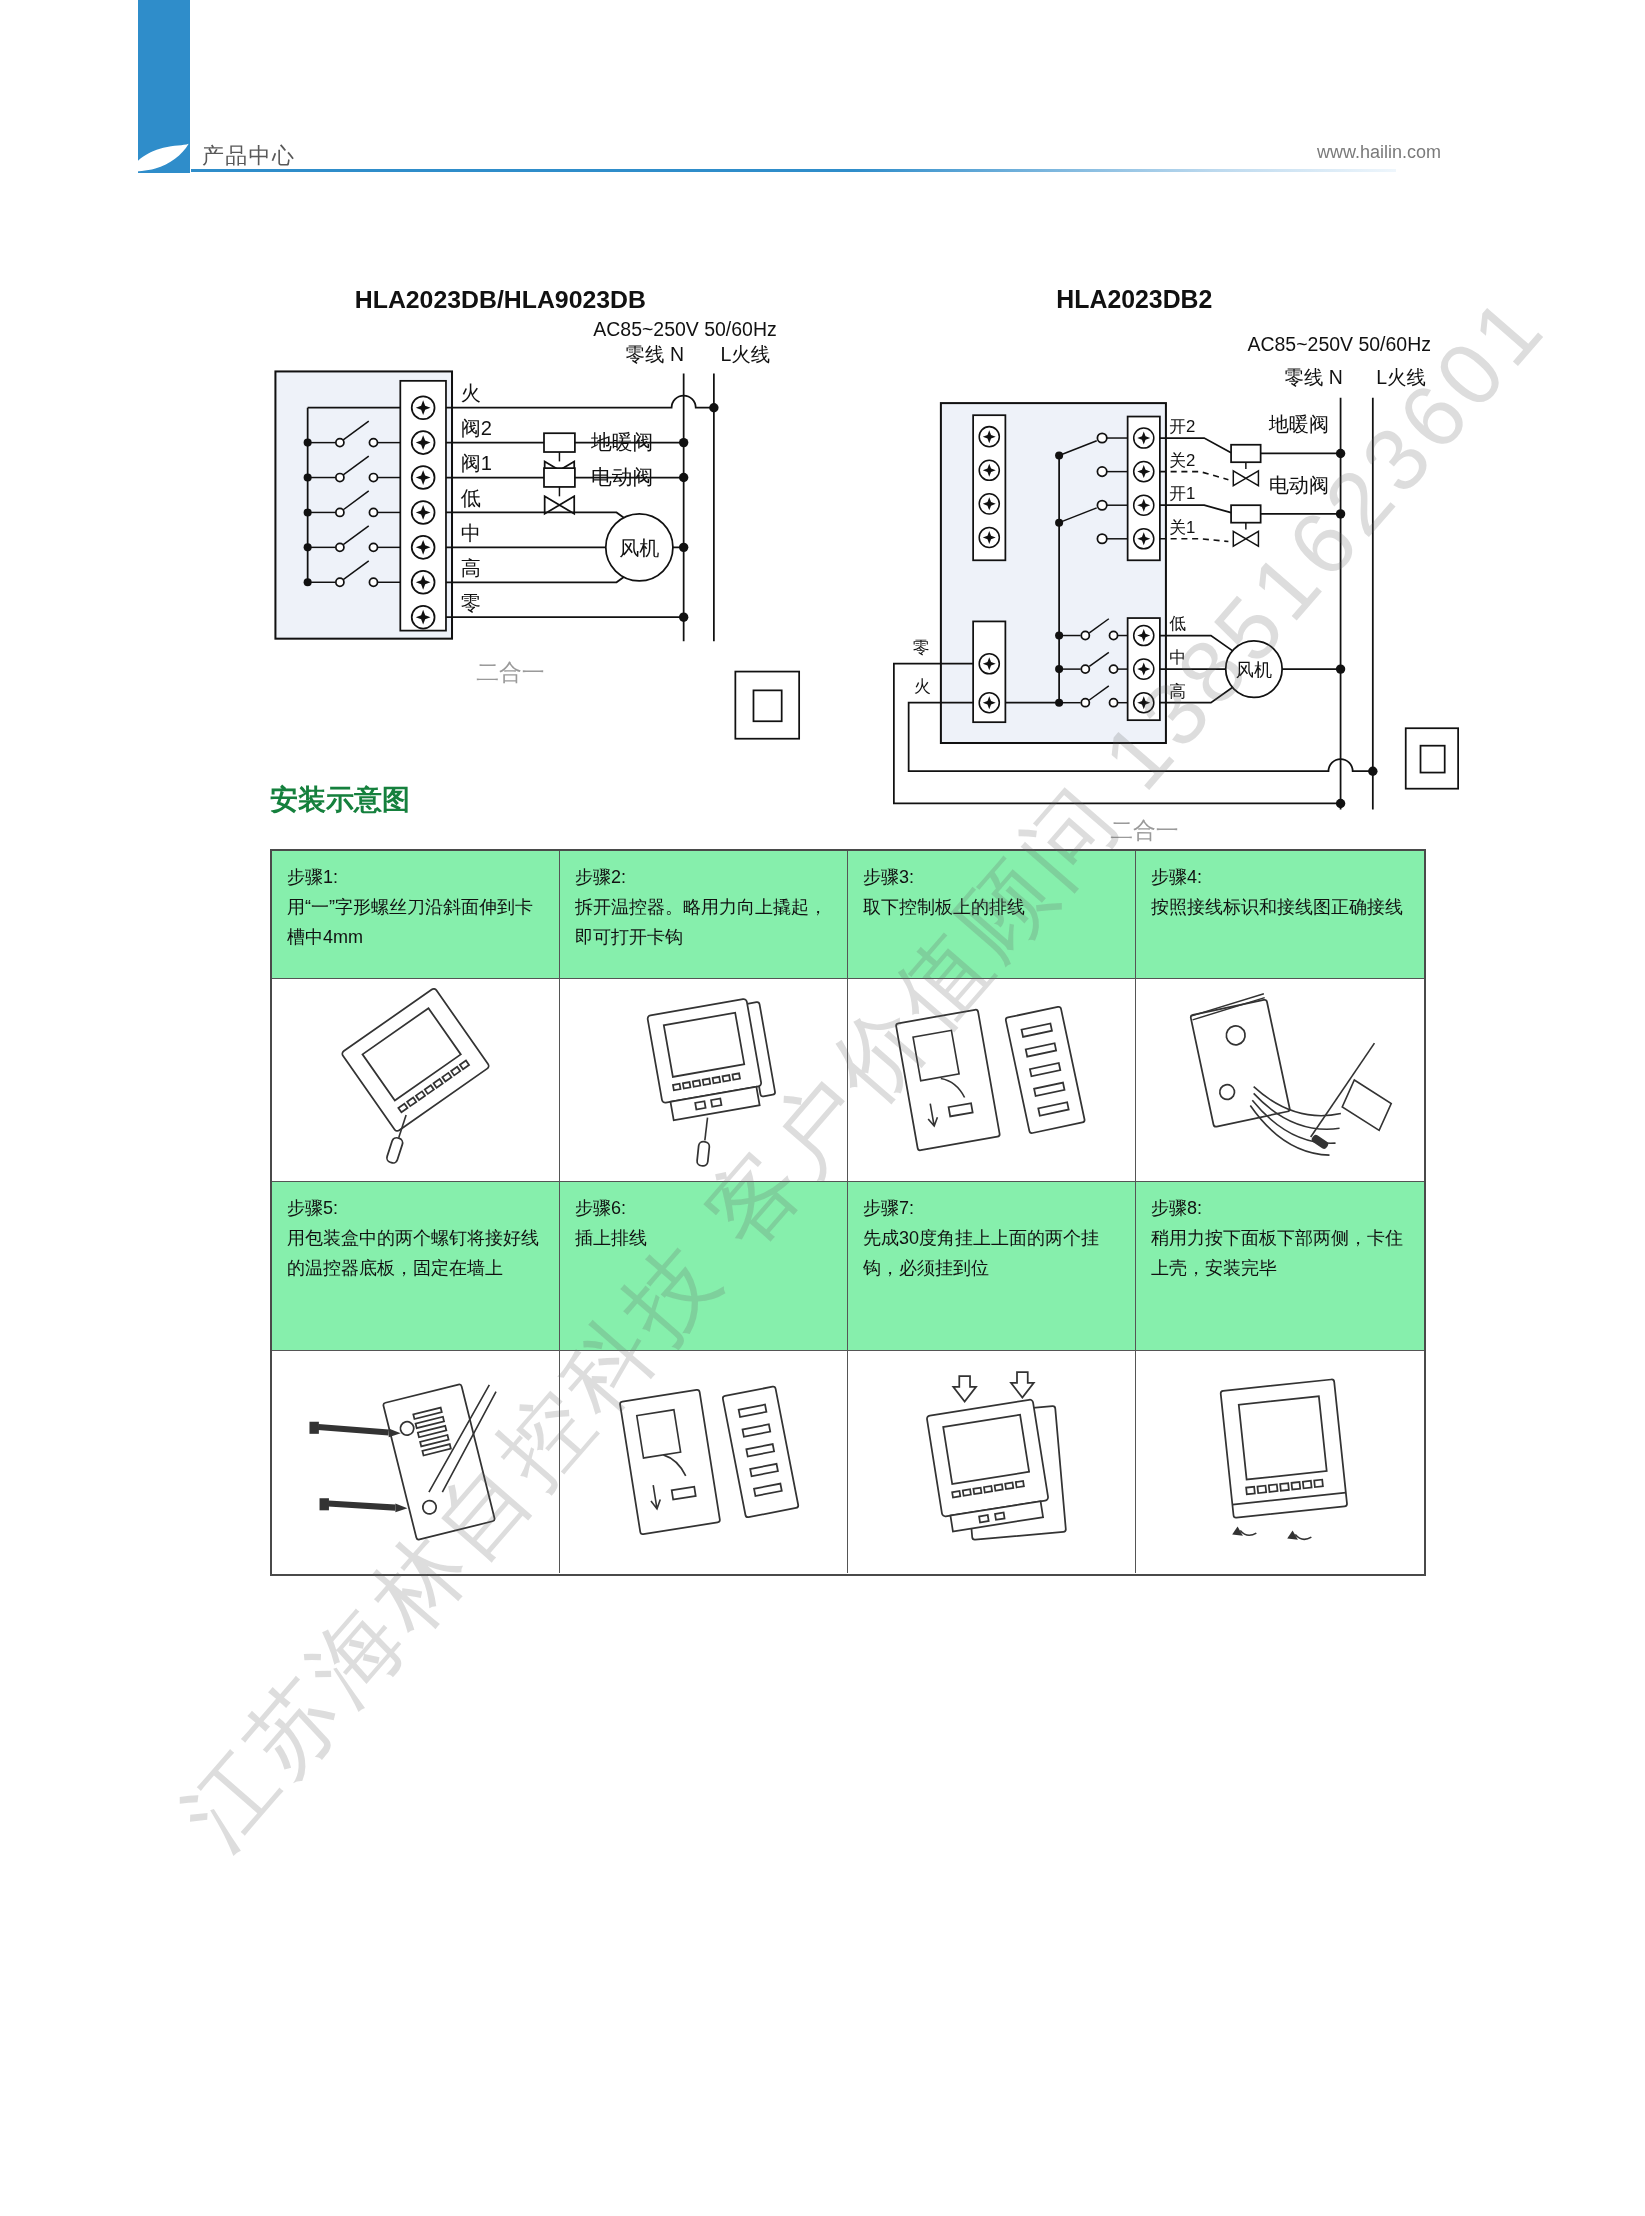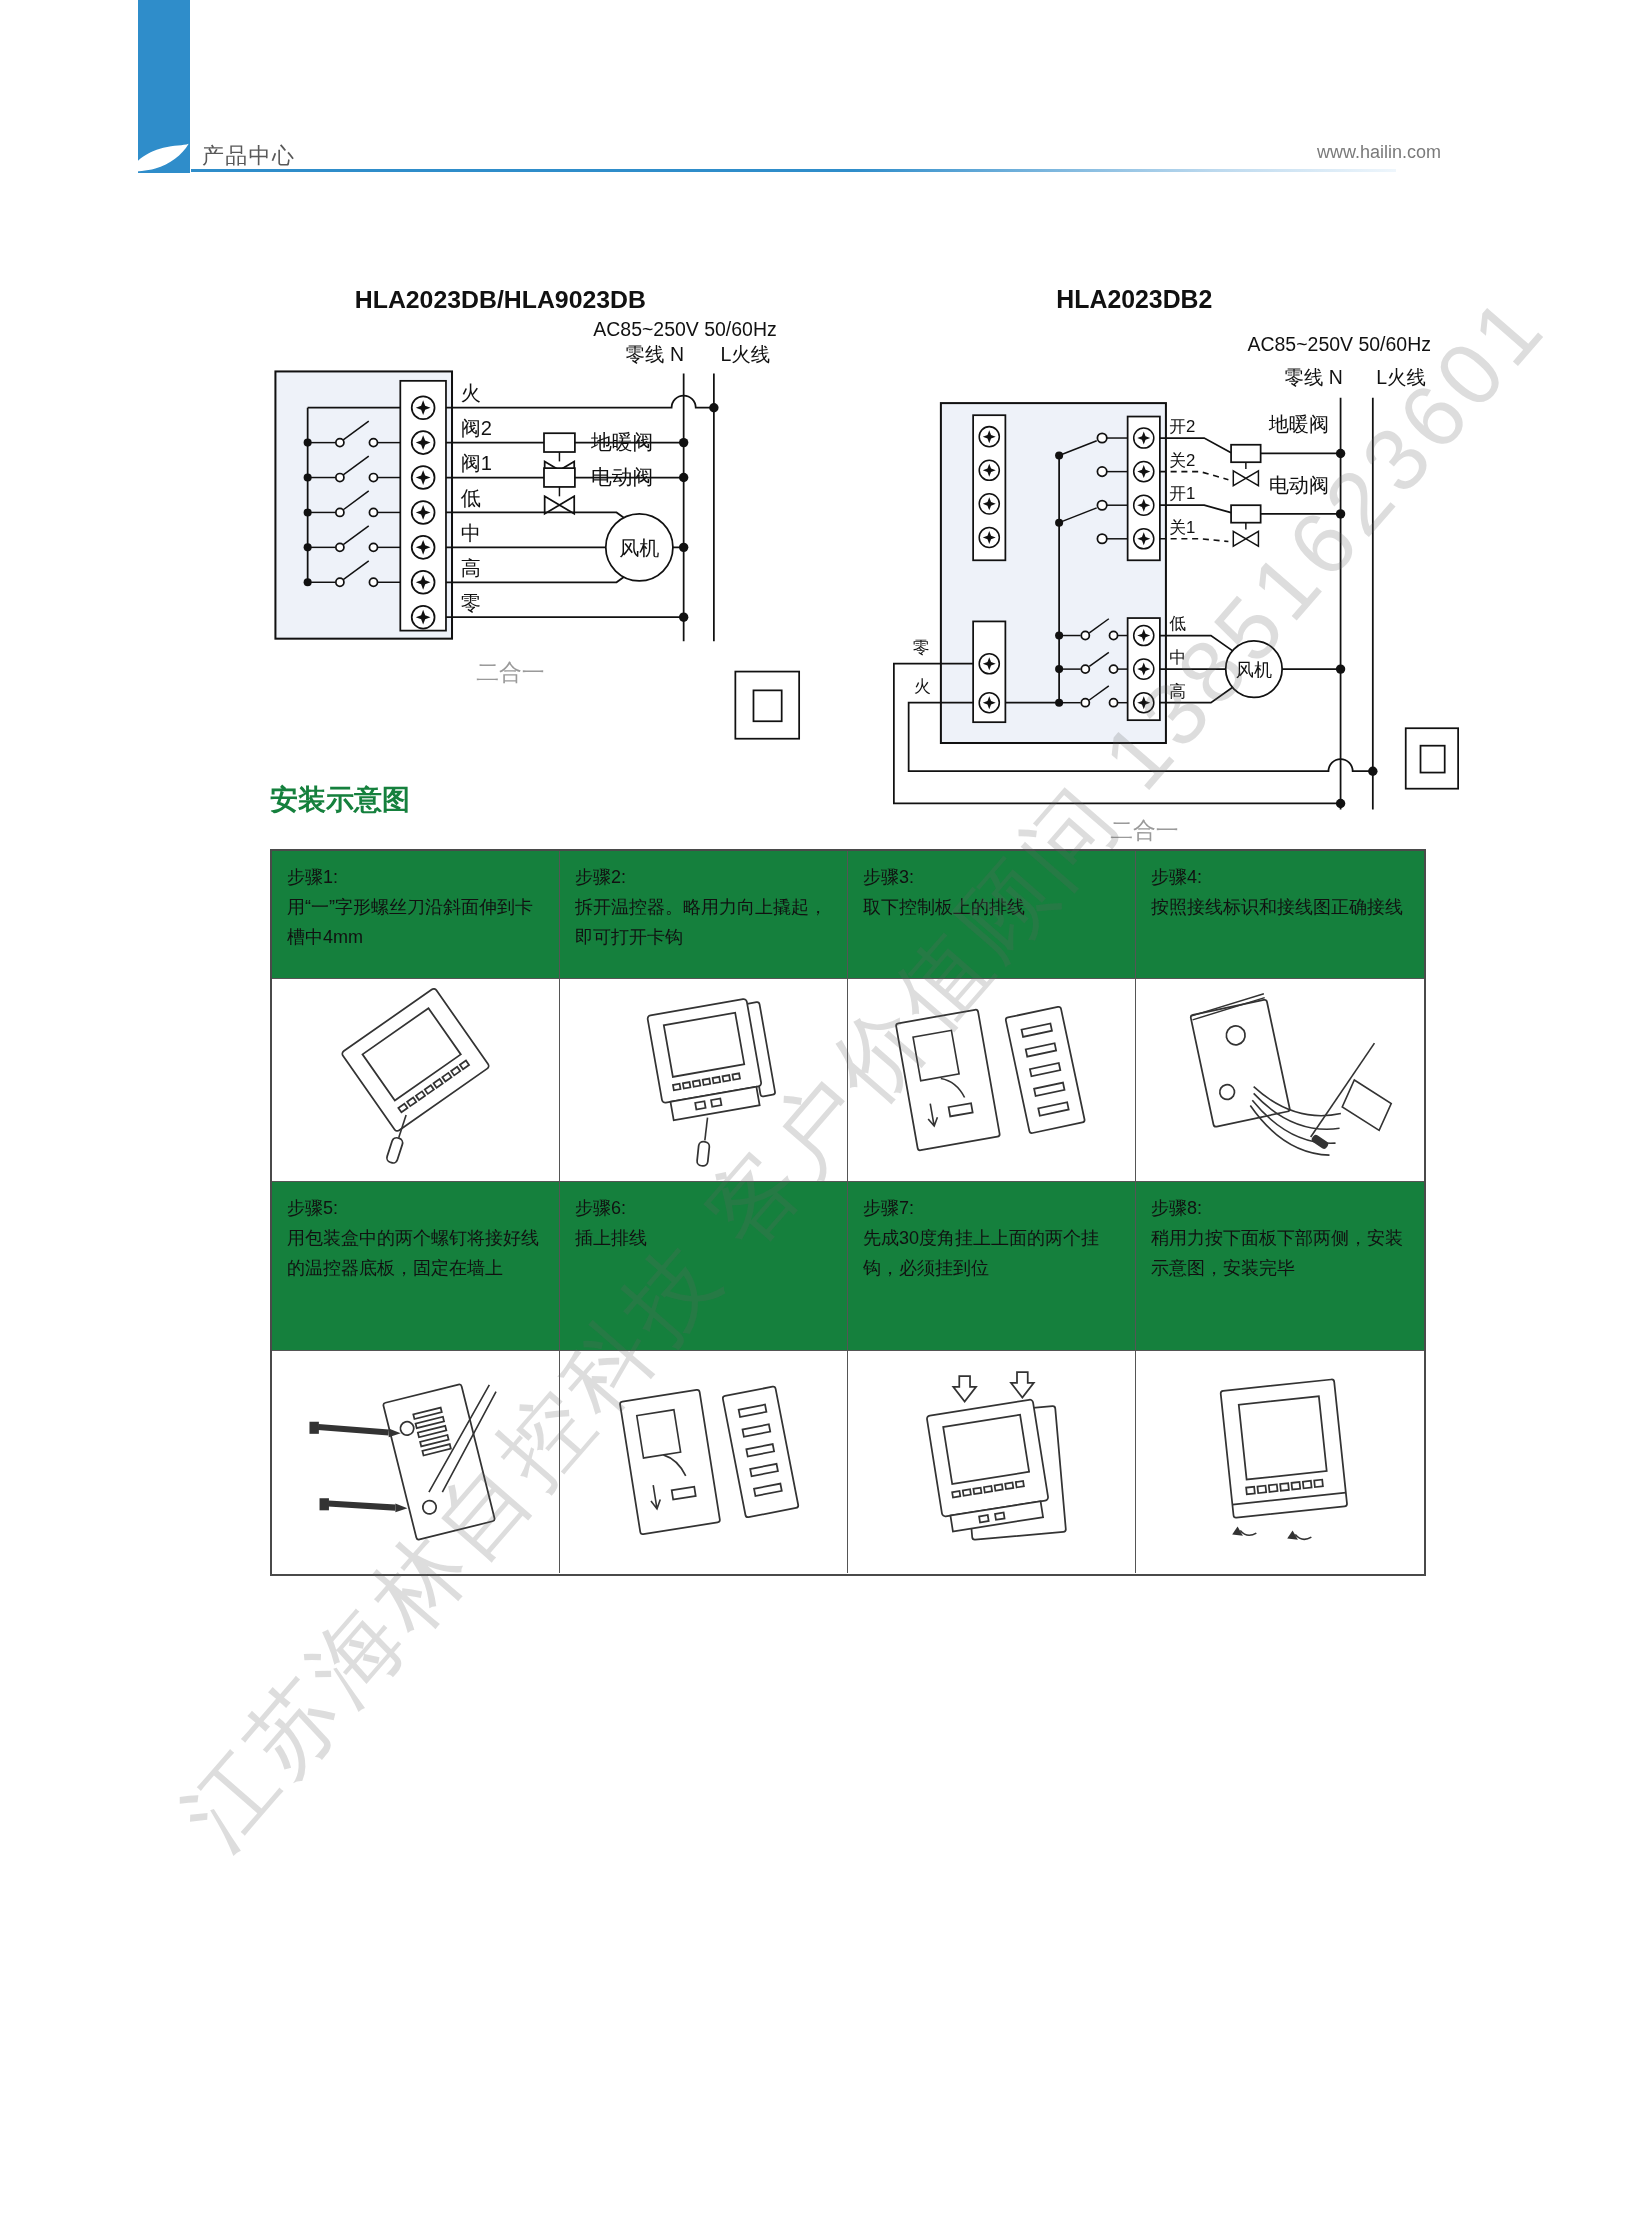--- a/index.html
+++ b/index.html
@@ -37,21 +37,21 @@
 
   
   .install-heading{position:absolute;left:270px;top:781px;font-size:28px;font-weight:bold;color:#15803d;}
   .steps{position:absolute;left:270px;top:849px;width:1156px;height:727px;
          border:2px solid #4a4a4a;box-sizing:border-box;
          display:grid;grid-template-columns:repeat(4,1fr);
          grid-template-rows:128px 203px 169px 222px;}
   .cell{border-right:1.3px solid #555;border-bottom:1.3px solid #555;box-sizing:border-box;overflow:hidden;}
   .cell:nth-child(4n){border-right:none;}
   .cell.last-row{border-bottom:none;}
-  .cell.txt{background:#15803d;padding:10.7px 15px;font-size:18px;line-height:30px;color:#111;}
+  .cell.txt{background:#86efac;padding:10.7px 15px;font-size:18px;line-height:30px;color:#111;}
   .cell.img{background:#ffffff;display:flex;align-items:center;justify-content:center;}
   .cell .step-label{display:block;}
   .draw{stroke:#333;stroke-width:2.6;fill:#fff;}
   .draw-n{stroke:#333;stroke-width:2.4;fill:none;}
   .draw-d{stroke:#333;stroke-width:2.2;fill:none;}
 
   
   .pagenum{position:absolute;left:138px;top:2099px;width:52px;height:19.5px;display:flex;padding-left:46px;}
   .pagenum .chip{width:15px;height:100%;background:#2e86c4;}
   .pagenum .numbox{flex:1;border:2px solid #2e86c4;border-left:none;box-sizing:border-box;
@@ -421,21 +421,21 @@
     <div class="cell txt">
       <span class="step-label">步骤6:</span>
       <span>插上排线</span>
     </div>
     <div class="cell txt">
       <span class="step-label">步骤7:</span>
       <span>先成30度角挂上上面的两个挂钩，必须挂到位</span>
     </div>
     <div class="cell txt">
       <span class="step-label">步骤8:</span>
-      <span>稍用力按下面板下部两侧，安装示意图，安装完毕</span>
+      <span>稍用力按下面板下部两侧，卡住上壳，安装完毕</span>
     </div>
 
     <div class="cell img last-row">
       <svg width="255" height="202" viewBox="0 0 380 300">
         <g transform="translate(225,150) rotate(-14)">
           <rect class="draw" x="-60" y="-105" width="120" height="210" rx="4"></rect>
           <g class="draw">
               <rect x="-20" y="-78" width="42" height="7"></rect>
               <rect x="-20" y="-64" width="42" height="7"></rect>
               <rect x="-20" y="-50" width="42" height="7"></rect>

